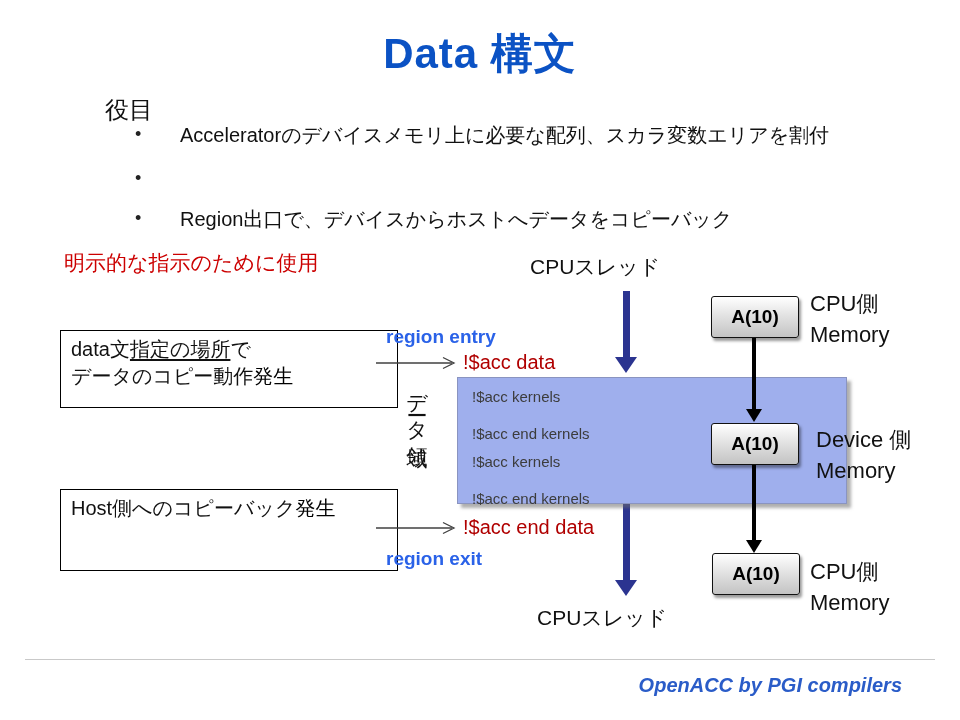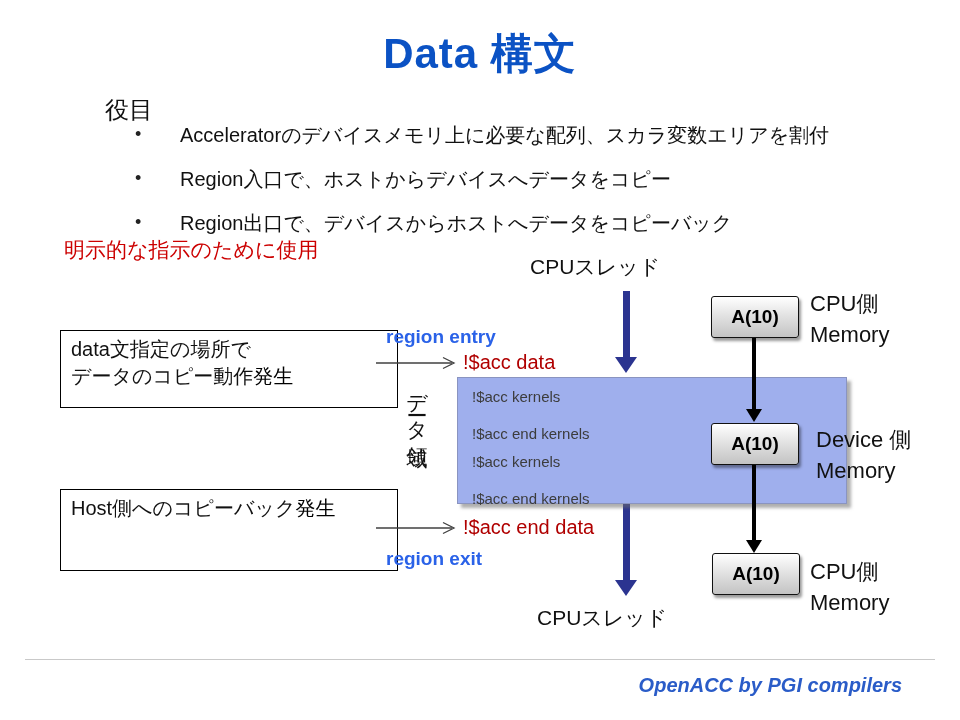--- a/index.html
+++ b/index.html
@@ -13,41 +13,41 @@
   .title{
     position:absolute;left:0;top:26px;width:960px;text-align:center;
     font-size:42px;font-weight:700;color:#0b52c4;letter-spacing:1px;
   }
 
   
   .role-heading{position:absolute;left:64px;top:94px;font-size:24px;color:#111;margin-left:41px;}
   .bullets{position:absolute;left:135px;top:122px;width:720px;}
   .bullet-row{display:flex;align-items:flex-start;margin-bottom:17px;font-size:20px;color:#111;}
   .bullet-dot{width:45px;font-size:18px;padding-top:2px;color:#222;}
-  .usage-note{position:absolute;left:64px;top:236px;font-size:21px;font-weight:500;color:#cc0000;}
+  .usage-note{position:absolute;left:64px;top:249px;font-size:21px;font-weight:500;color:#cc0000;}
 
   
   .cpu-thread{font-size:21px;color:#111;}
 
   
   .navy-arrow{position:absolute;width:22px;display:flex;flex-direction:column;align-items:center;}
   .navy-line{width:7px;flex:1;background:#2b3490;}
   .navy-head{width:0;height:0;border-left:11px solid transparent;border-right:11px solid transparent;border-top:16px solid #2b3490;}
 
   
   .black-arrow{position:absolute;width:16px;display:flex;flex-direction:column;align-items:center;z-index:3;}
   .black-line{width:4px;flex:1;background:#000;}
   .black-head{width:0;height:0;border-left:8px solid transparent;border-right:8px solid transparent;border-top:13px solid #000;}
 
   
   .note-box{
     position:absolute;left:60px;width:316px;background:#fff;border:1.6px solid #000;
     font-size:20px;line-height:27px;padding:5px 10px;color:#111;
   }
-  .note-box .u{text-underline-offset:3px;}
+  .note-box .u{text-decoration:underline;text-underline-offset:3px;}
   .hl-blue{color:#000000;}
 
   
   .region-label{position:absolute;font-size:19px;font-weight:bold;color:#2a62e8;}
 
   
   .acc-directive{position:absolute;font-size:20px;color:#b00000;}
 
   
   .connector{position:absolute;}
@@ -98,21 +98,20 @@
 
   <div class="role-heading">役目</div>
 
   <div class="bullets">
     <div class="bullet-row">
       <span class="bullet-dot">•</span>
       <span>Acceleratorのデバイスメモリ上に必要な配列、スカラ変数エリアを割付</span>
     </div>
     <div class="bullet-row">
       <span class="bullet-dot">•</span>
-      <span>Region入口で、ホストからデバイスへデータをコピー</span>
     </div>
     <div class="bullet-row">
       <span class="bullet-dot">•</span>
       <span>Region出口で、デバイスからホストへデータをコピーバック</span>
     </div>
   </div>
 
   <div class="usage-note">明示的な指示のために使用</div>
 
   <div class="cpu-thread abs" style="left:530px;top:253px;">CPUスレッド</div>

